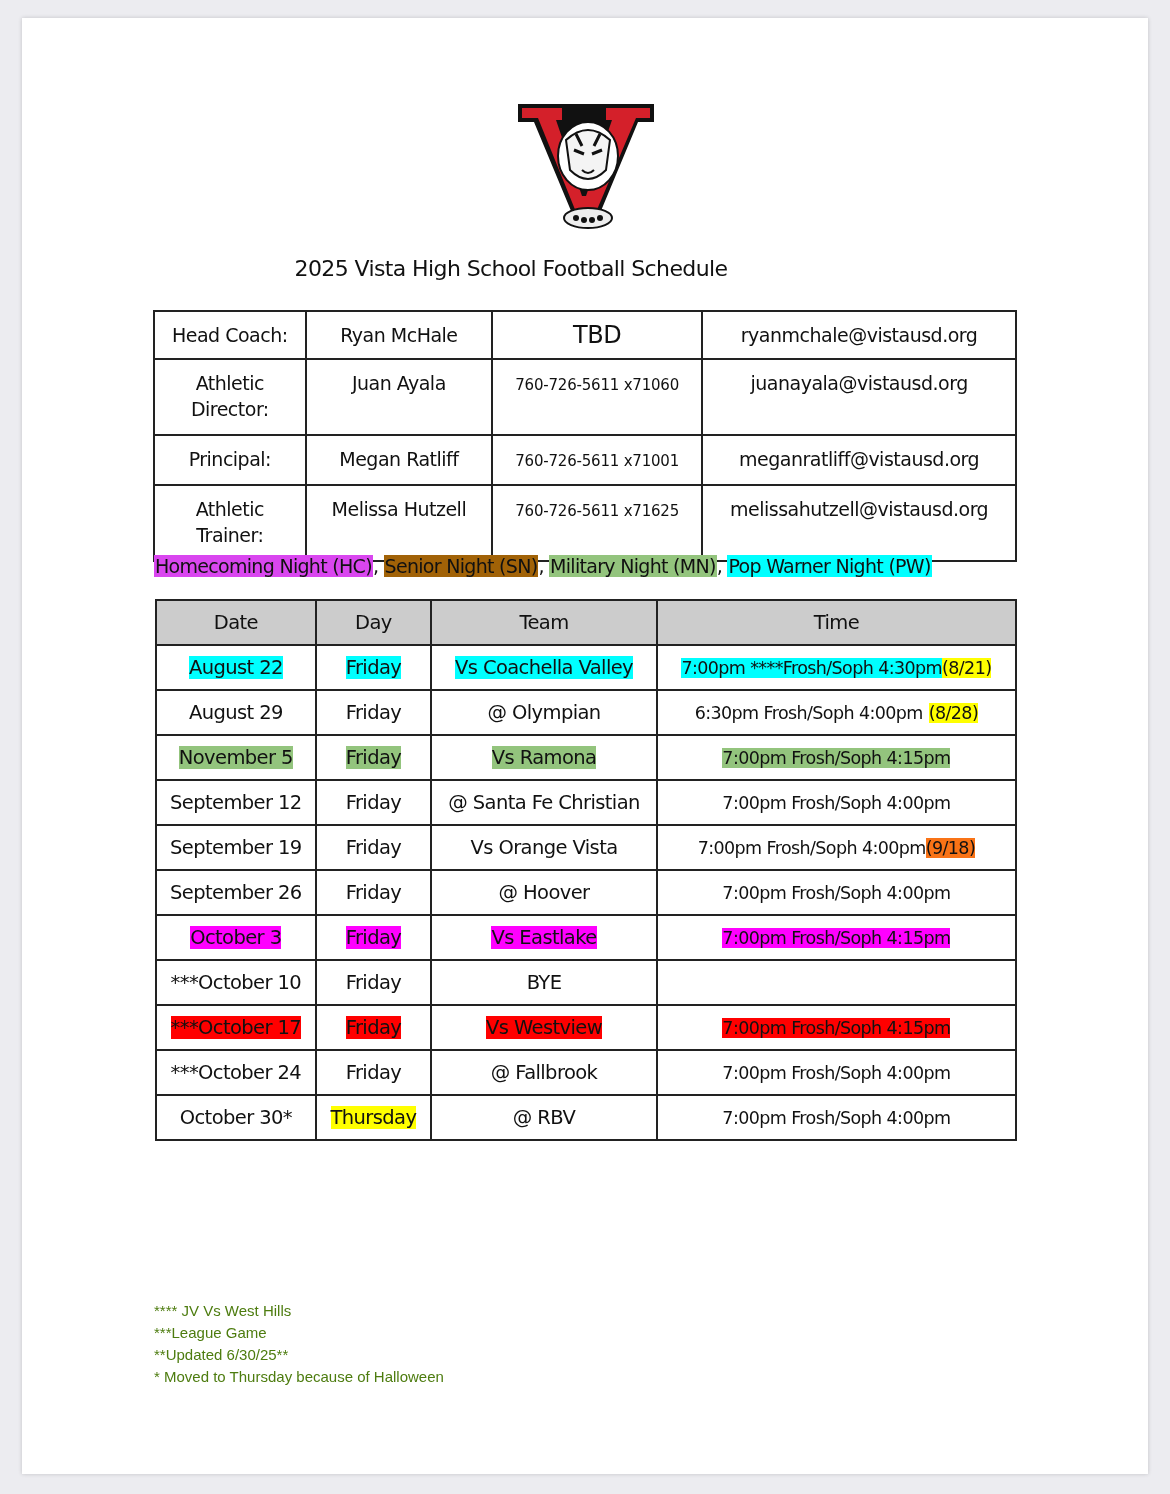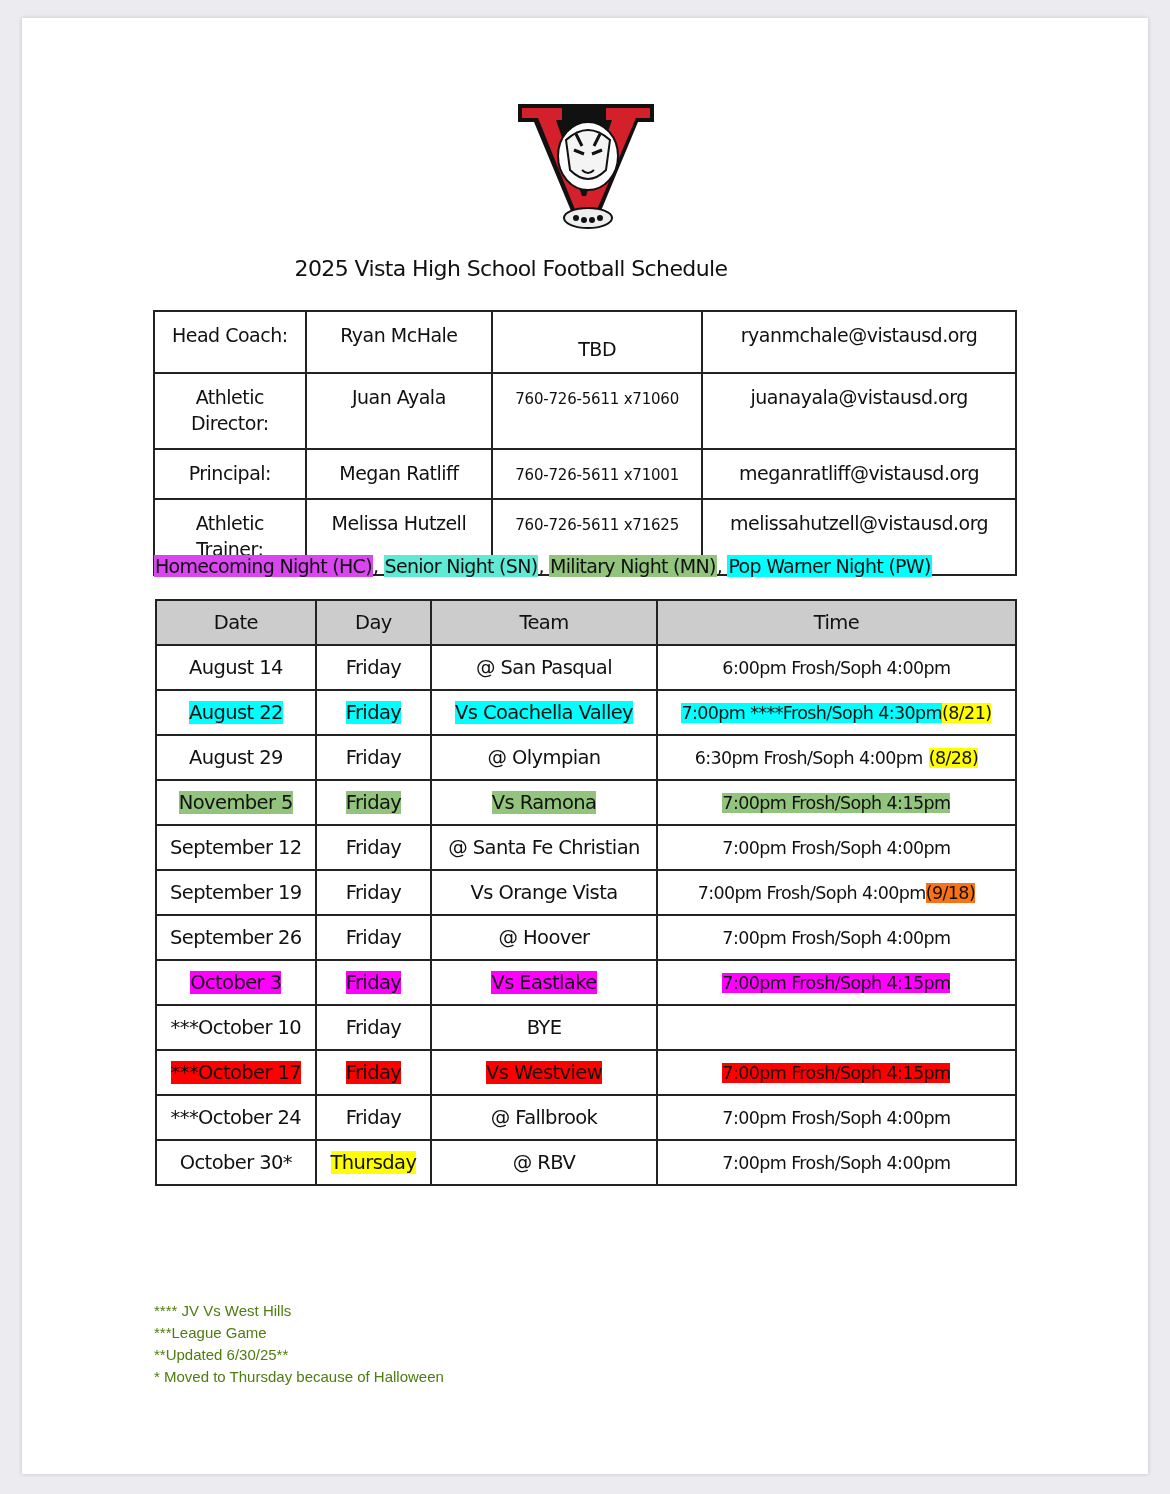--- a/index.html
+++ b/index.html
@@ -114,21 +114,21 @@
     <colgroup>
         <col style="width:152px">
         <col style="width:187px">
         <col style="width:211px">
         <col style="width:314px">
       </colgroup>
     <tbody>
         <tr class="r1">
       <td>Head Coach:</td>
       <td>Ryan McHale</td>
-      <td style="font-size:19px;padding-top:24px">TBD</td>
+      <td style="font-size:24px;padding-top:10px">TBD</td>
       <td>ryanmchale@vistausd.org</td>
     </tr>
     <tr class="r2">
       <td>Athletic Director:</td>
       <td>Juan Ayala</td>
       <td class="phone">760-726-5611 x71060</td>
       <td>juanayala@vistausd.org</td>
     </tr>
     <tr class="r3">
       <td>Principal:</td>
@@ -140,21 +140,21 @@
       <td>Athletic Trainer:</td>
       <td>Melissa Hutzell</td>
       <td class="phone">760-726-5611 x71625</td>
       <td>melissahutzell@vistausd.org</td>
     </tr>
   </tbody>
     </table>
 
   <div class="legend">
     <span class="hl" style="background:#d946ef">Homecoming Night (HC)</span>,
-    <span class="hl" style="background:#5eead4">Senior Night (SN)</span>,
+    <span class="hl" style="background:#a16207">Senior Night (SN)</span>,
     <span class="hl" style="background:#93c47d">Military Night (MN)</span>,
     <span class="hl" style="background:#00ffff">Pop Warner Night (PW)</span>
   </div>
 
   <table class="sched">
     <colgroup>
         <col style="width:160px">
         <col style="width:116px">
         <col style="width:226px">
         <col style="width:360px">
@@ -162,26 +162,20 @@
     <thead>
       <tr>
         <th>Date</th>
         <th>Day</th>
         <th>Team</th>
         <th>Time</th>
       </tr>
     </thead>
     <tbody id="sched-body">
         <tr>
-          <td><span>August 14</span></td>
-          <td><span>Friday</span></td>
-          <td><span>@ San Pasqual</span></td>
-          <td class="time"><span>6:00pm Frosh/Soph 4:00pm</span></td>
-        </tr>
-        <tr>
           <td><span style="background: rgb(0, 255, 255);">August 22</span></td>
           <td><span style="background: rgb(0, 255, 255);">Friday</span></td>
           <td><span style="background: rgb(0, 255, 255);">Vs Coachella Valley</span></td>
           <td class="time"><span style="background: rgb(0, 255, 255);">7:00pm ****Frosh/Soph 4:30pm</span><span style="background: rgb(255, 255, 0); margin-left: 0px;">(8/21)</span></td>
         </tr>
         <tr>
           <td><span>August 29</span></td>
           <td><span>Friday</span></td>
           <td><span>@ Olympian</span></td>
           <td class="time"><span>6:30pm Frosh/Soph 4:00pm</span><span style="background: rgb(255, 255, 0); margin-left: 6px;">(8/28)</span></td>

